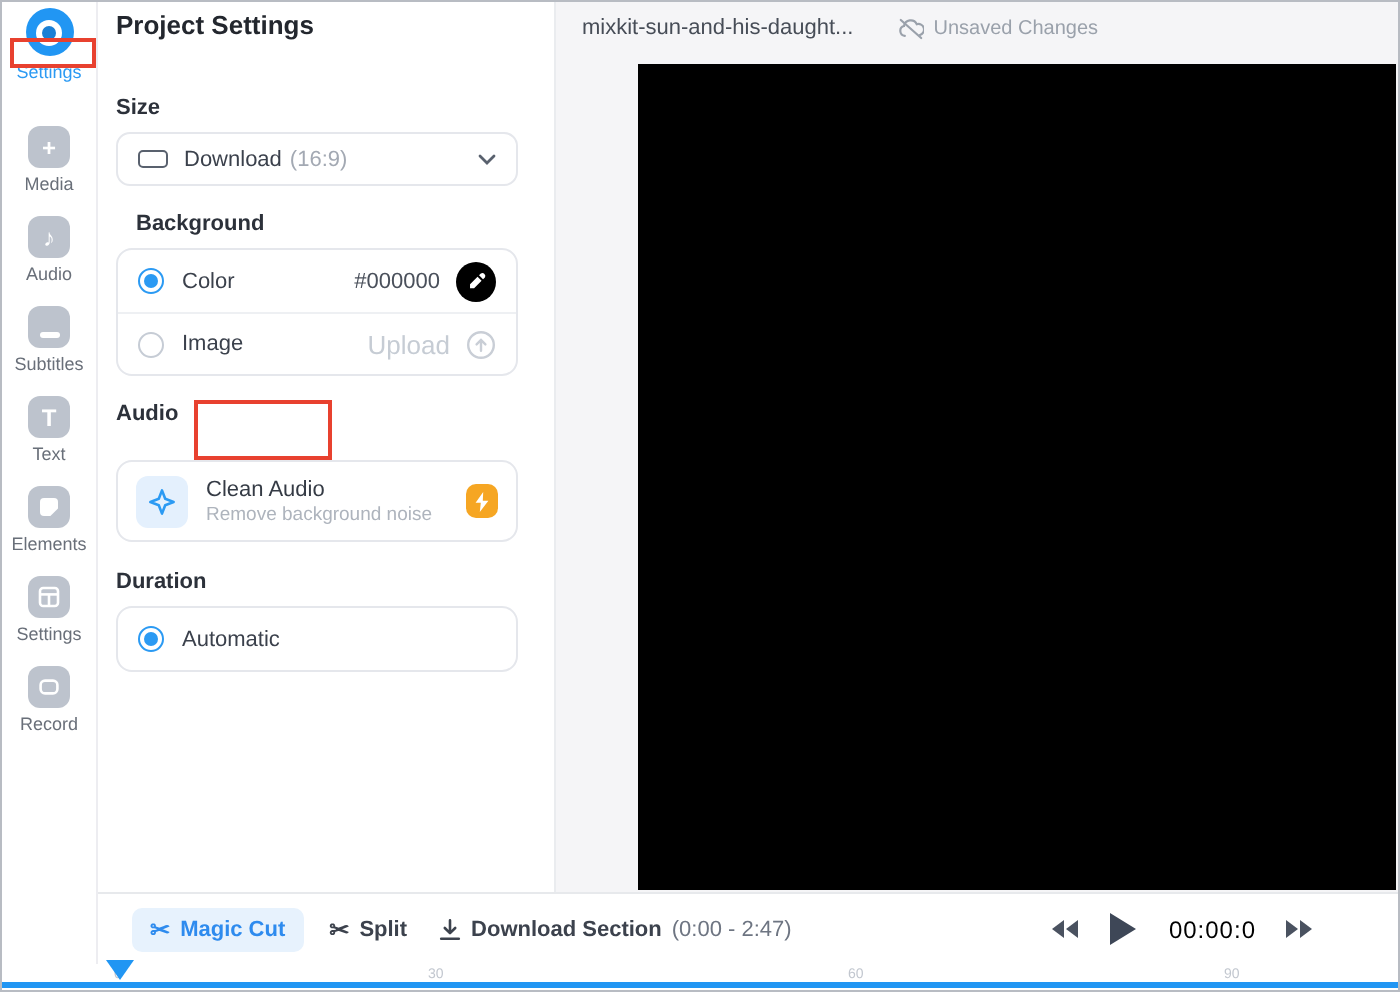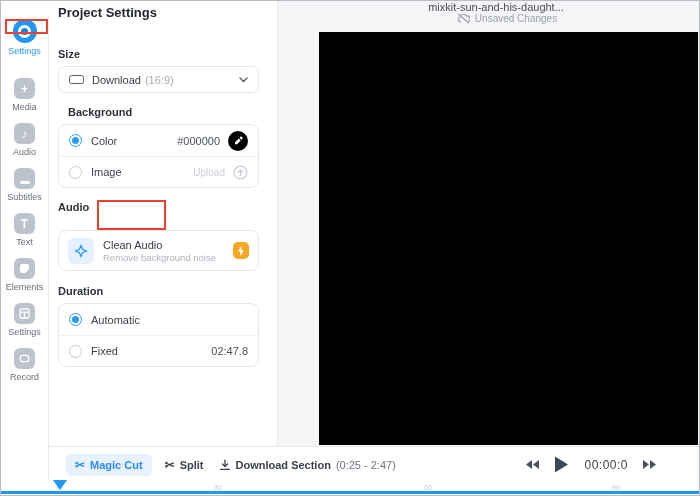--- a/index.html
+++ b/index.html
@@ -1,20 +1,20 @@
 <!DOCTYPE html>
 <html><head>
 <meta charset="utf-8">
 <style>
   * { margin:0; padding:0; box-sizing:border-box; }
   body { font-family:"Liberation Sans", sans-serif; background:#fff; }
   .app { position:relative; width:700px; height:496px; border:1px solid #b8bcc3; background:#fff; overflow:hidden; }
 
   
-  .sidebar { position:absolute; left:0; top:15px; width:48px; height:481px; background:#fff; border-right:1px solid #ededf1; display:flex; flex-direction:column; align-items:center; padding-top:3px; z-index:2; }
+  .sidebar { position:absolute; left:0; top:0; width:48px; height:481px; background:#fff; border-right:1px solid #ededf1; display:flex; flex-direction:column; align-items:center; padding-top:3px; z-index:2; }
   .nav-item { display:flex; flex-direction:column; align-items:center; cursor:pointer; }
   .nav-item + .nav-item { margin-top:11px; }
   .nav-item.first-gap { margin-top:22px; }
   .nav-label { font-size:9px; color:#696f79; margin-top:3px; line-height:10px; }
   .nav-item.active .nav-label { color:#2b9af3; }
   .icon-settings { width:24px; height:24px; border-radius:50%; background:#2196f3; display:flex; align-items:center; justify-content:center; }
   .icon-settings .ring { width:13px; height:13px; border-radius:50%; background:#fff; display:flex; align-items:center; justify-content:center; }
   .icon-settings .dot { width:7px; height:7px; border-radius:50%; background:#1b7fd4; }
   .sq { width:21px; height:21px; border-radius:6px; background:#bdc3cd; color:#fff; display:flex; align-items:center; justify-content:center; }
   .sq .glyph { font-size:12px; font-weight:700; line-height:1; }
@@ -35,46 +35,46 @@
   .chevron { margin-left:auto; display:flex; }
   .card { margin-top:6px; border:1px solid #e5e7ec; border-radius:8px; background:#fff; }
   .row { display:flex; align-items:center; height:31px; padding:0 10px; cursor:pointer; }
   .row + .row { border-top:1px solid #eef0f3; }
   .radio { width:13px; height:13px; border-radius:50%; border:1.5px solid #c6ccd5; flex:none; }
   .radio.checked { border-color:#2b9af3; display:flex; align-items:center; justify-content:center; }
   .radio.checked::after { content:""; width:7px; height:7px; border-radius:50%; background:#2b9af3; }
   .row-label { margin-left:9px; font-size:11px; color:#3b414c; }
   .row-value { margin-left:auto; font-size:11px; color:#4a505b; }
   .swatch { width:20px; height:20px; border-radius:50%; background:#000; margin-left:8px; display:flex; align-items:center; justify-content:center; cursor:pointer; flex:none; }
-  .upload-text { margin-left:auto; font-size:10px; color:#c6ccd4; }
+  .upload-text { margin-left:auto; font-size:13px; color:#c6ccd4; }
   .upload-icon { margin-left:8px; display:flex; }
   .audio-card { margin-top:17px; height:41px; border:1px solid #e5e7ec; border-radius:8px; display:flex; align-items:center; padding:0 9px; }
   .sparkle-box { width:26px; height:26px; border-radius:6px; background:#e4f0fd; display:flex; align-items:center; justify-content:center; flex:none; }
   .audio-texts { margin-left:9px; }
   .audio-title { font-size:11px; color:#353b45; line-height:12px; }
   .audio-sub { font-size:9.5px; color:#aeb4bd; line-height:11px; margin-top:1px; }
   .bolt-btn { margin-left:auto; width:16px; height:17px; border-radius:5px; background:#f6a623; display:flex; align-items:center; justify-content:center; cursor:pointer; flex:none; }
 
   
   .preview { position:absolute; left:277px; top:0; width:423px; height:445px; background:#f5f5f7; }
-  .preview-header { display:flex; align-items:center; height:26px; padding-left:13px;flex-direction:column; }
+  .preview-header { display:flex; align-items:center; height:26px; padding-left:13px; }
   .proj-name { font-size:11px; color:#474d57; }
   .status { display:flex; align-items:center; gap:5px; margin-left:22px; font-size:10px; color:#9aa1ab; }
   .video { position:absolute; left:41px; top:31px; width:379px; height:413px; background:#000; }
 
   
   .toolbar { position:absolute; left:48px; top:445px; width:652px; height:36px; background:#fff; border-top:1px solid #e7e9ec; display:flex; align-items:center; z-index:2; }
   .magic-btn { margin-left:17px; height:22px; padding:0 9px; border-radius:5px; background:#e7f2fd; color:#2e8bee; display:flex; align-items:center; gap:5px; font-size:11px; font-weight:600; cursor:pointer; }
   .tool-btn { display:flex; align-items:center; gap:5px; font-size:11px; font-weight:700; color:#3c424d; cursor:pointer; }
   .split-btn { margin-left:13px; }
   .dl-btn { margin-left:15px; }
   .range { font-weight:400; color:#6e7582; }
   .scissor { font-size:12px; line-height:1; }
   .controls { position:absolute; right:45px; top:0; height:35px; display:flex; align-items:center; gap:15px; }
-  .time { font-size:12px; color:#404040; letter-spacing:.5px; }
+  .time { font-size:12px; color:#000000; letter-spacing:.5px; }
   .ctl { display:flex; cursor:pointer; }
 
   
   .strip { position:absolute; left:0; top:481px; width:700px; height:15px; background:#fff; z-index:3; }
   .blue-line { position:absolute; left:0; top:9px; width:700px; height:3px; background:#2196f3; }
   .tick { position:absolute; top:2px; font-size:7px; color:#c2c7cf; line-height:7px; }
   .playhead { position:absolute; left:52px; top:-2px; width:0; height:0; border-left:7px solid transparent; border-right:7px solid transparent; border-top:10px solid #2196f3; cursor:pointer; }
 
   
   .anno { position:absolute; border:2px solid #e8412f; z-index:10; pointer-events:none; }
@@ -204,25 +204,20 @@
           </svg>
       </span>
     </div>
 
     <div class="section-label lbl-dur">Duration</div>
     <div class="card">
       <div class="row">
         <span class="radio checked"></span>
         <span class="row-label">Automatic</span>
       </div>
-      <div class="row">
-        <span class="radio"></span>
-        <span class="row-label">Fixed</span>
-        <span class="row-value">02:47.8</span>
-      </div>
     </div>
   </section>
 
   <section class="preview">
     <div class="preview-header">
       <span class="proj-name">mixkit-sun-and-his-daught...</span>
       <span class="status">
         <svg width="13" height="11" viewBox="0 0 13 11" fill="none" stroke="#9aa1ab" stroke-width="1.1" stroke-linecap="round">
           <path d="M3.4 8.9A2.5 2.5 0 0 1 3 4a3.4 3.4 0 0 1 6.4-.9A2.6 2.6 0 0 1 11 8.5"></path>
             <line x1="1.4" y1="1" x2="11.6" y2="10"></line>
@@ -240,21 +235,21 @@
     </div>
     <div class="tool-btn split-btn">
       <span class="scissor">✂</span>
       <span>Split</span>
     </div>
     <div class="tool-btn dl-btn">
       <svg width="12" height="12" viewBox="0 0 12 12" fill="none" stroke="#3c424d" stroke-width="1.3" stroke-linecap="round" stroke-linejoin="round">
         <path d="M6 1.2v6M3.4 5 6 7.6 8.6 5M1.6 10.4h8.8"></path>
       </svg>
       <span>Download Section</span>
-        <span class="range">(0:25 - 2:47)</span>
+        <span class="range">(0:00 - 2:47)</span>
     </div>
     <div class="controls">
       <span class="ctl">
         <svg width="13" height="9" viewBox="0 0 13 9" fill="#4a5260">
             <polygon points="6,0 0,4.5 6,9"></polygon>
             <polygon points="13,0 7,4.5 13,9"></polygon>
           </svg>
       </span>
       <span class="ctl">
         <svg width="15" height="17" viewBox="0 0 15 17" fill="#3e4757">

